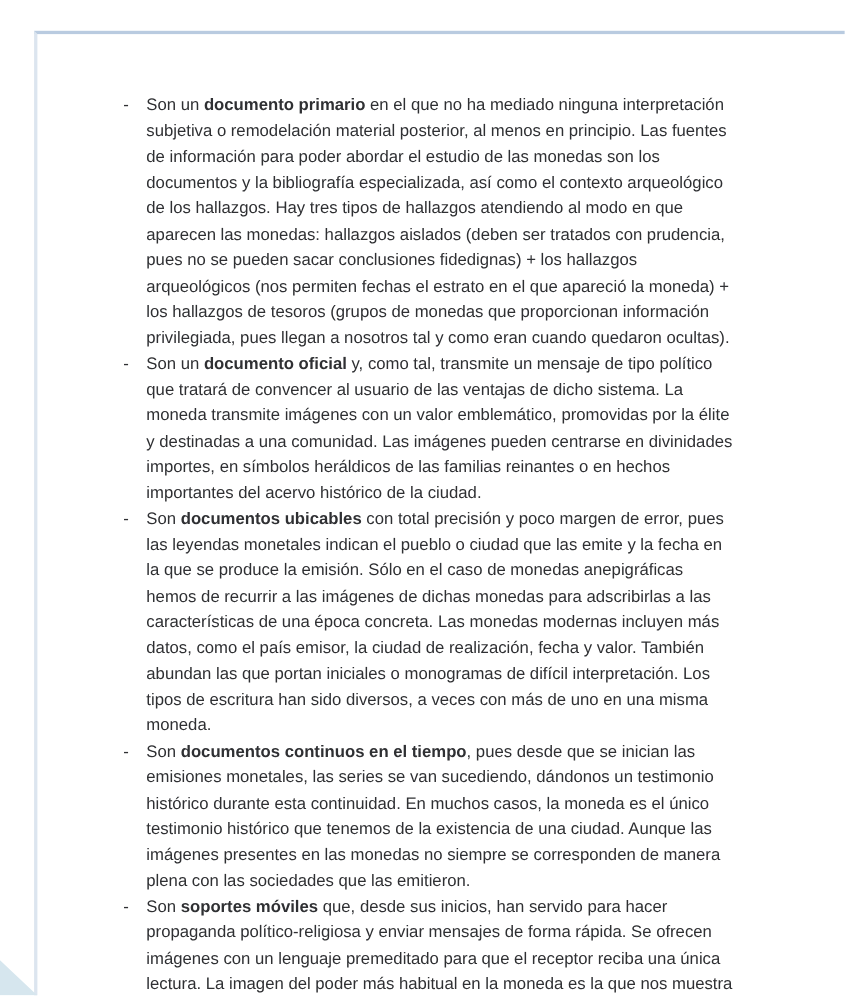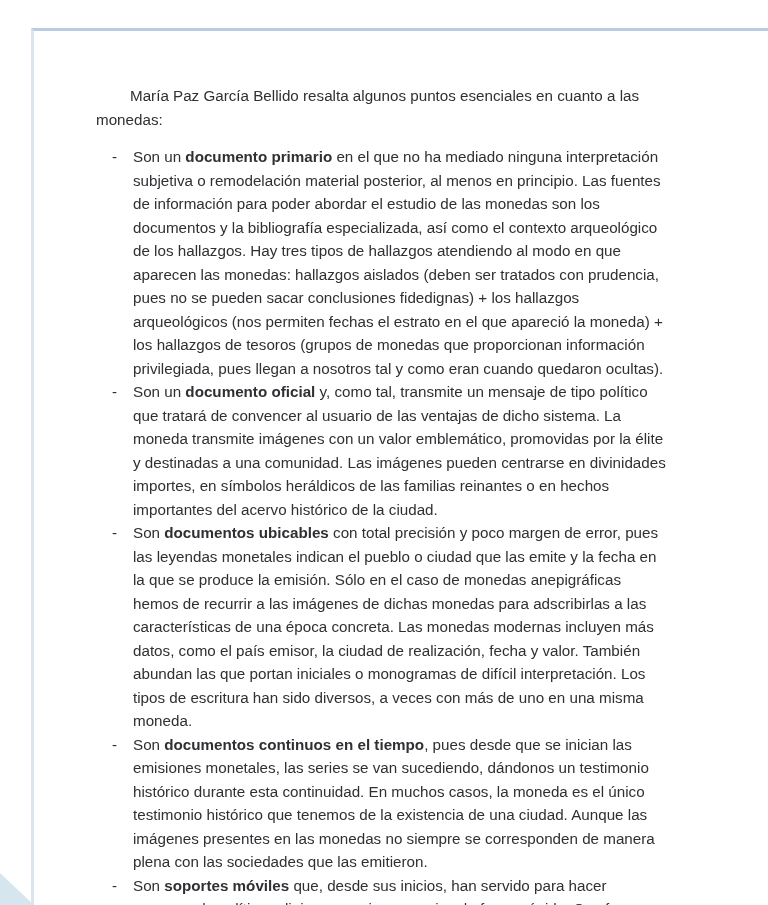--- a/index.html
+++ b/index.html
@@ -96,23 +96,20 @@
 <body>
 
 <div id="page-frame"></div>
 
 <svg id="corner-triangle" viewBox="0 0 42 40" preserveAspectRatio="none">
   <polygon points="0,8 0,40 34,40" fill="#d6e6ee"></polygon>
 </svg>
 
 <div id="document-body">
 
-  <p class="intro-paragraph">
-    <span class="first-line-indent"></span><span>María Paz García Bellido resalta algunos puntos esenciales en cuanto a las monedas:</span>
-  </p>
 
   <ul id="bullet-list">
 
     <li class="bullet-item">
       <span class="bullet-marker">-</span>
       <span class="bullet-text"><span>Son un </span><b>documento primario</b><span> en el que no ha mediado ninguna interpretación subjetiva o remodelación material posterior, al menos en principio. Las fuentes de información para poder abordar el estudio de las monedas son los documentos y la bibliografía especializada, así como el contexto arqueológico de los hallazgos. Hay tres tipos de hallazgos atendiendo al modo en que aparecen las monedas: hallazgos aislados (deben ser tratados con prudencia, pues no se pueden sacar conclusiones fidedignas) + los hallazgos arqueológicos (nos permiten fechas el estrato en el que apareció la moneda) + los hallazgos de tesoros (grupos de monedas que proporcionan información privilegiada, pues llegan a nosotros tal y como eran cuando quedaron ocultas).</span></span>
     </li>
 
     <li class="bullet-item">
       <span class="bullet-marker">-</span>

